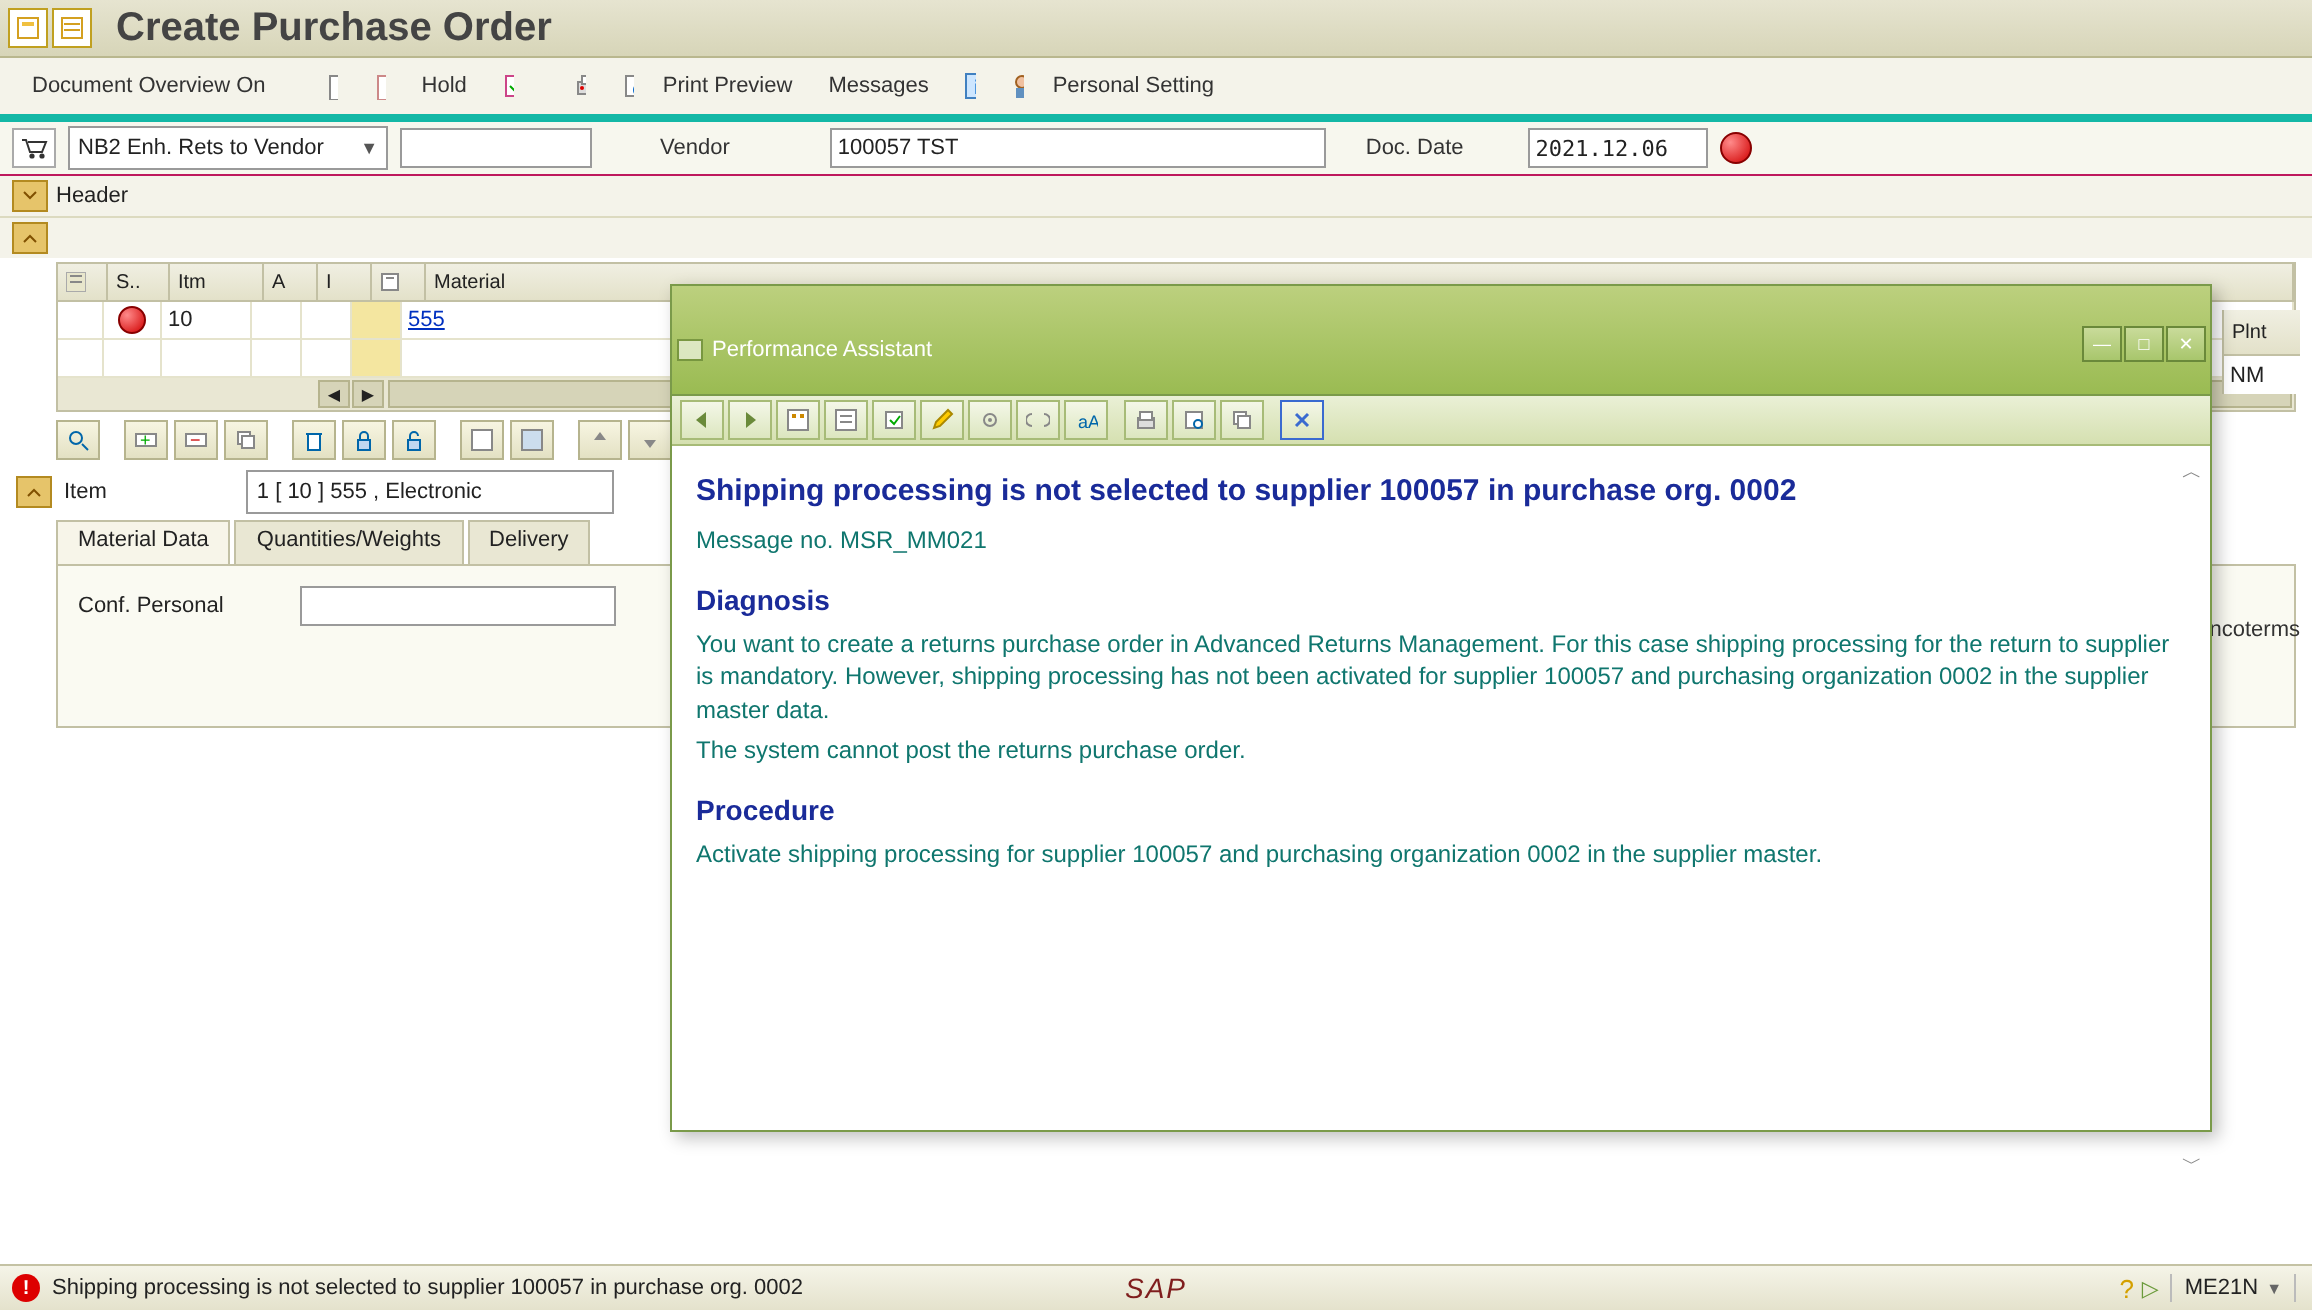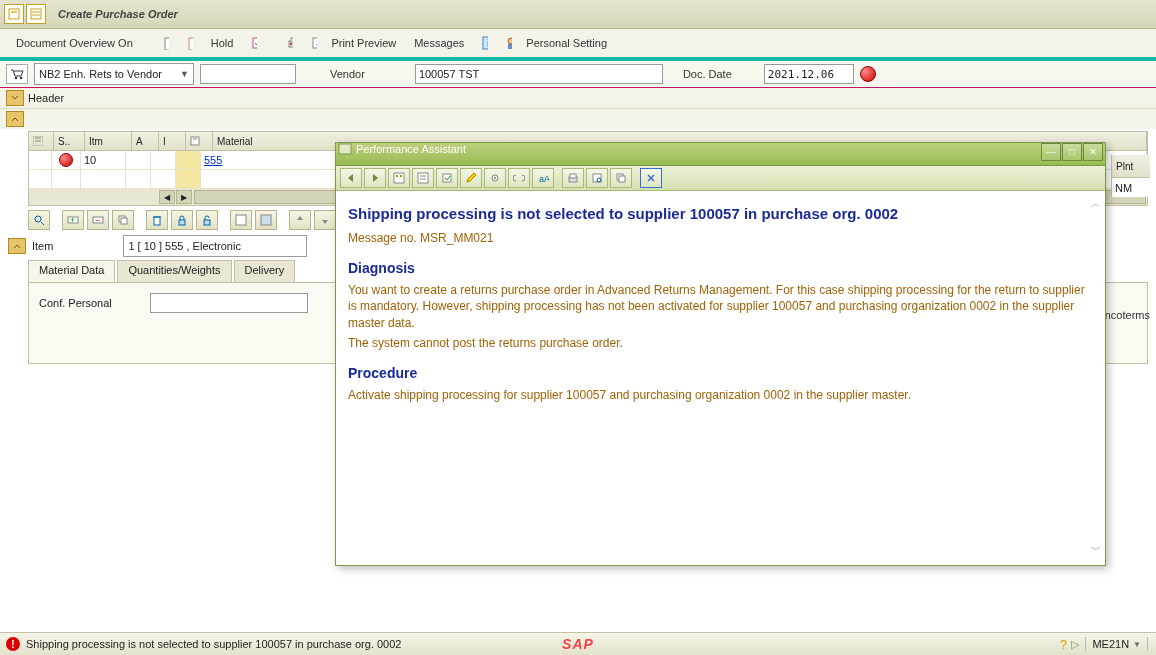--- a/index.html
+++ b/index.html
@@ -1,20 +1,20 @@
 <!DOCTYPE html>
 <html><head>
 <meta charset="utf-8">
 <style>
 html,body{margin:0;padding:0;font-family:Arial,Helvetica,sans-serif;font-size:11px;background:#f2f2f2;color:#222;overflow:hidden}
 body{width:1156px;height:655px;position:relative;background:#fff}
 .title-bar{display:flex;align-items:center;height:28px;background:linear-gradient(#e6e4d0,#d7d5b8);border-bottom:1px solid #b9b78e;padding-left:4px}
 .title-icon{width:18px;height:18px;background:#fff;border:1px solid #c0a020;margin-right:2px;display:flex;align-items:center;justify-content:center;font-size:10px}
 .title-icon2{width:18px;height:18px;background:#fff;border:1px solid #c0a020;margin-right:12px;display:flex;align-items:center;justify-content:center;font-size:10px}
-.title-text{font-size:11px;font-weight:bold;font-style:italic;color:#444}
+.title-text{font-size:20px;font-weight:bold;color:#444}
 .toolbar1{display:flex;align-items:center;height:28px;background:#f4f3ea;border-bottom:4px solid #14b8a6;padding-left:10px;gap:6px}
 .tlink{color:#333;padding:2px 6px;cursor:pointer}
 .tbtn{width:18px;height:18px;display:flex;align-items:center;justify-content:center;border:0;background:transparent;cursor:pointer;font-size:12px}
 .hdr-row{display:flex;align-items:center;height:26px;background:#f7f7ee;border-bottom:1px solid #be185d;padding-left:6px;gap:6px}
 .cart-icon{width:20px;height:18px;border:1px solid #aaa;background:#fff;display:flex;align-items:center;justify-content:center}
 .combo{display:flex;align-items:center;height:20px;border:1px solid #9a9a9a;background:#fff;padding:0 4px;min-width:150px;justify-content:space-between}
 .combo .arr{font-size:9px;color:#555}
 .txt-input{height:18px;border:1px solid #9a9a9a;background:#fff;padding:0 3px;display:flex;align-items:center}
 .lbl{color:#333;margin:0 4px}
 .red-dot{width:14px;height:14px;border-radius:50%;background:radial-gradient(circle at 30% 30%,#ff8a8a,#d00000);border:1px solid #800}
@@ -37,32 +37,32 @@
 .form-area{margin:0 8px 8px 28px;border:1px solid #c2c0a4;border-top:none;height:60px;background:#fafaf2;padding:10px}
 .form-area .fl{display:flex;align-items:center;gap:8px}
 .side-right{position:absolute;top:155px;right:6px;height:42px;width:38px;background:#fff;border-left:1px solid #c2c0a4}
 .side-right .gh2{height:18px;border-bottom:1px solid #c2c0a4;background:linear-gradient(#f0efe2,#e3e1c9);font-size:10px;padding:2px 4px;display:flex;align-items:center}
 .side-right .gc2{height:18px;padding:1px 3px;font-size:11px;display:flex;align-items:center}
 .incoterms{position:absolute;top:309px;right:6px;font-size:11px;color:#333}
 .status-bar{position:absolute;bottom:0;left:0;right:0;height:22px;background:linear-gradient(#f5f4e8,#e4e2cc);border-top:1px solid #c4c2a4;display:flex;align-items:center;padding:0 6px;justify-content:space-between}
 .status-left{display:flex;align-items:center;gap:6px}
 .err-icon{width:14px;height:14px;border-radius:50%;background:#d00;color:#fff;font-size:10px;font-weight:bold;display:flex;align-items:center;justify-content:center}
 .status-right{display:flex;align-items:center;gap:4px;font-size:11px}
-.sap-logo{position:absolute;bottom:3px;left:50%;transform:translateX(-50%);font-weight:bold;font-style:italic;color:#ef4444;font-size:14px;letter-spacing:1px}
+.sap-logo{position:absolute;bottom:3px;left:50%;transform:translateX(-50%);font-weight:normal;font-style:italic;color:#7f1d1d;font-size:14px;letter-spacing:1px}
 .perf{position:absolute;left:335px;top:142px;width:769px;height:422px;background:#fff;border:1px solid #7a9a4a;box-shadow:3px 3px 8px rgba(0,0,0,.25)}
-.perf-title{height:22px;background:linear-gradient(#bcd07e,#9abb52);border-bottom:1px solid #7a9a4a;display:flex;align-items:flex-start;justify-content:space-between;padding:0 2px;color:#fff}
+.perf-title{height:22px;background:linear-gradient(#bcd07e,#9abb52);border-bottom:1px solid #7a9a4a;display:flex;align-items:flex-end;justify-content:space-between;padding:16px 2px;color:#fff}
 .perf-title .ptl{display:flex;align-items:center;gap:4px;font-size:11px}
 .perf-title .winbtns{display:flex;gap:1px}
 .perf-title .wb{width:18px;height:16px;border:1px solid #6a893a;background:linear-gradient(#c9db9a,#a8c66c);display:flex;align-items:center;justify-content:center;font-size:9px;cursor:pointer}
 .perf-tool{height:24px;background:linear-gradient(#eaf0d6,#d5e0b0);border-bottom:1px solid #a7bb77;display:flex;align-items:center;padding:0 4px;gap:2px}
 .perf-tool .pb{width:20px;height:18px;border:1px solid #a7bb77;background:linear-gradient(#f4f7e8,#dce6bf);display:flex;align-items:center;justify-content:center;font-size:10px;cursor:pointer}
 .perf-body{padding:10px 12px;height:352px;overflow:auto;font-size:12px;position:relative}
 .perf-body h1{font-size:15px;color:#1a2b99;margin:4px 0 8px 0;font-weight:bold}
 .perf-body h2{font-size:14px;color:#1a2b99;margin:14px 0 6px 0;font-weight:bold}
-.perf-body p{margin:4px 0;line-height:1.35;color:#a16207}
+.perf-body p{margin:4px 0;line-height:1.35;color:#0f766e}
 .perf-scroll-up{position:absolute;right:4px;top:6px;font-size:10px;color:#888}
 .perf-scroll-dn{position:absolute;right:4px;bottom:6px;font-size:10px;color:#888}
 svg{display:block}
 </style>
 </head>
 <body>
 
 <div class="title-bar">
   <div class="title-icon">
     <svg width="12" height="12">

